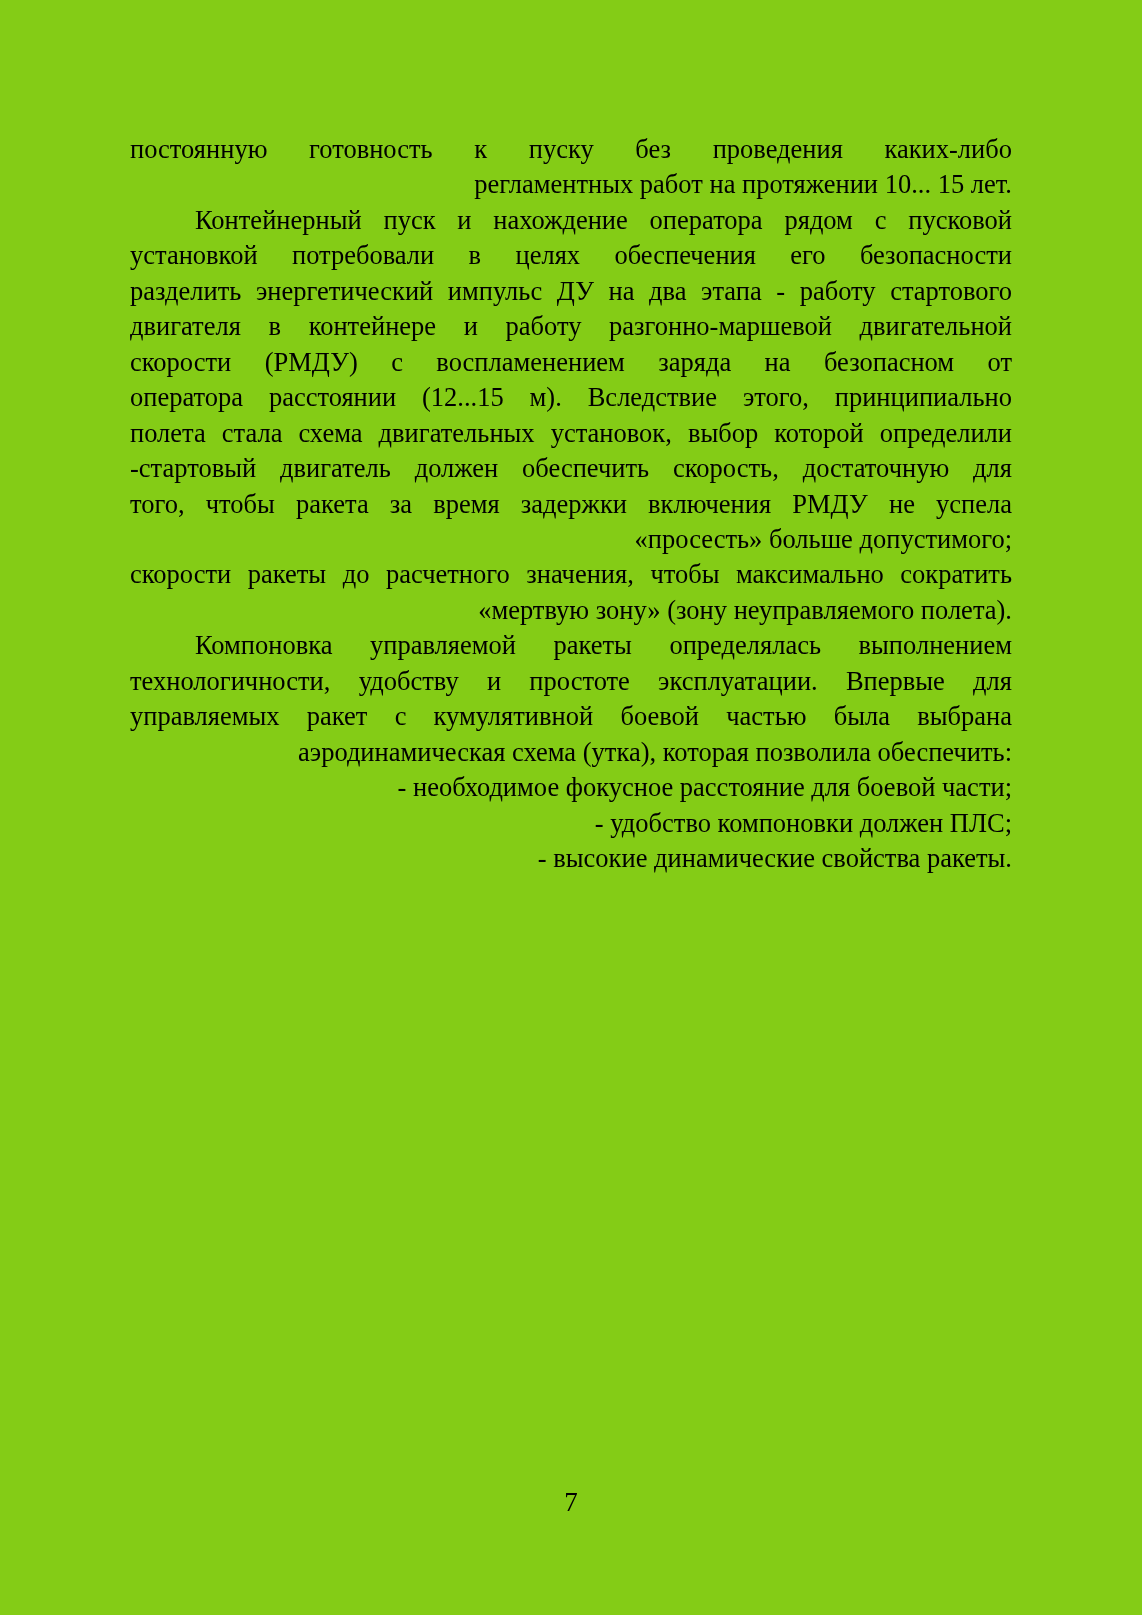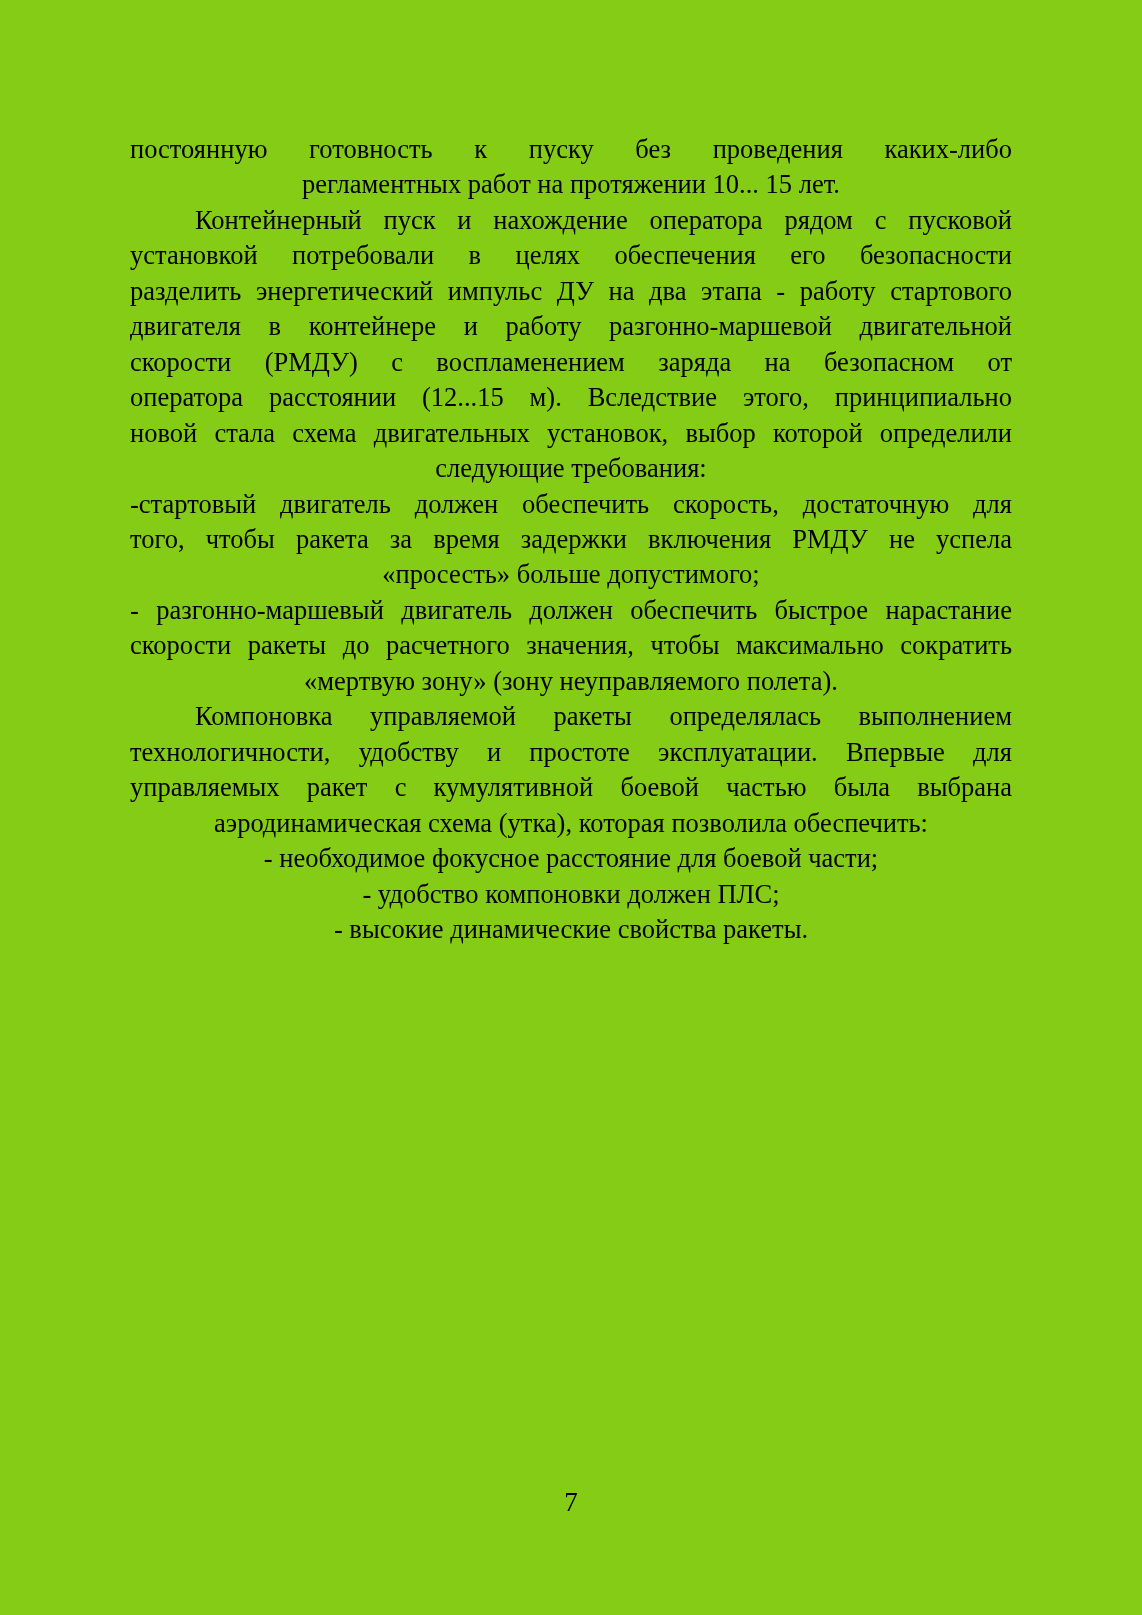--- a/index.html
+++ b/index.html
@@ -19,21 +19,21 @@
   .text-block {
     position: absolute;
     left: 130px;
     top: 132px;
     width: 882px;
     font-size: 26.5px;
     line-height: 35.45px;
   }
   .ln {
     width: 100%;
-    text-align: center;
+    text-align: right;
     white-space: normal;
   }
   .ln.j {
     text-align: justify;
     text-align-last: justify;
     -moz-text-align-last: justify;
   }
   .ln.ind {
     text-indent: 65px;
   }
@@ -56,28 +56,26 @@
 
     <div class="ln j">постоянную готовность к пуску без проведения каких-либо</div>
     <div class="ln">регламентных работ на протяжении 10... 15 лет.</div>
 
     <div class="ln j ind">Контейнерный пуск и нахождение оператора рядом с пусковой</div>
     <div class="ln j">установкой потребовали в целях обеспечения его безопасности</div>
     <div class="ln j">разделить энергетический импульс ДУ на два этапа - работу стартового</div>
     <div class="ln j">двигателя в контейнере и работу разгонно-маршевой двигательной</div>
     <div class="ln j">скорости (РМДУ) с воспламенением заряда на безопасном от</div>
     <div class="ln j">оператора расстоянии (12...15 м). Вследствие этого, принципиально</div>
-    <div class="ln j">новой стала схема двигательных установок, выбор которой определили</div>
-    <div class="ln">следующие требования:</div>
+    <div class="ln j">полета стала схема двигательных установок, выбор которой определили</div>
 
     <div class="ln j">-стартовый двигатель должен обеспечить скорость, достаточную для</div>
     <div class="ln j">того, чтобы ракета за время задержки включения РМДУ не успела</div>
     <div class="ln">«просесть» больше допустимого;</div>
 
-    <div class="ln j">- разгонно-маршевый двигатель должен обеспечить быстрое нарастание</div>
     <div class="ln j">скорости ракеты до расчетного значения, чтобы максимально сократить</div>
     <div class="ln">«мертвую зону» (зону неуправляемого полета).</div>
 
     <div class="ln j ind">Компоновка управляемой ракеты определялась выполнением</div>
     <div class="ln j">технологичности, удобству и простоте эксплуатации. Впервые для</div>
     <div class="ln j">управляемых ракет с кумулятивной боевой частью была выбрана</div>
     <div class="ln">аэродинамическая схема (утка), которая позволила обеспечить:</div>
 
     <div class="ln">- необходимое фокусное расстояние для боевой части;</div>
     <div class="ln">- удобство компоновки должен ПЛС;</div>

